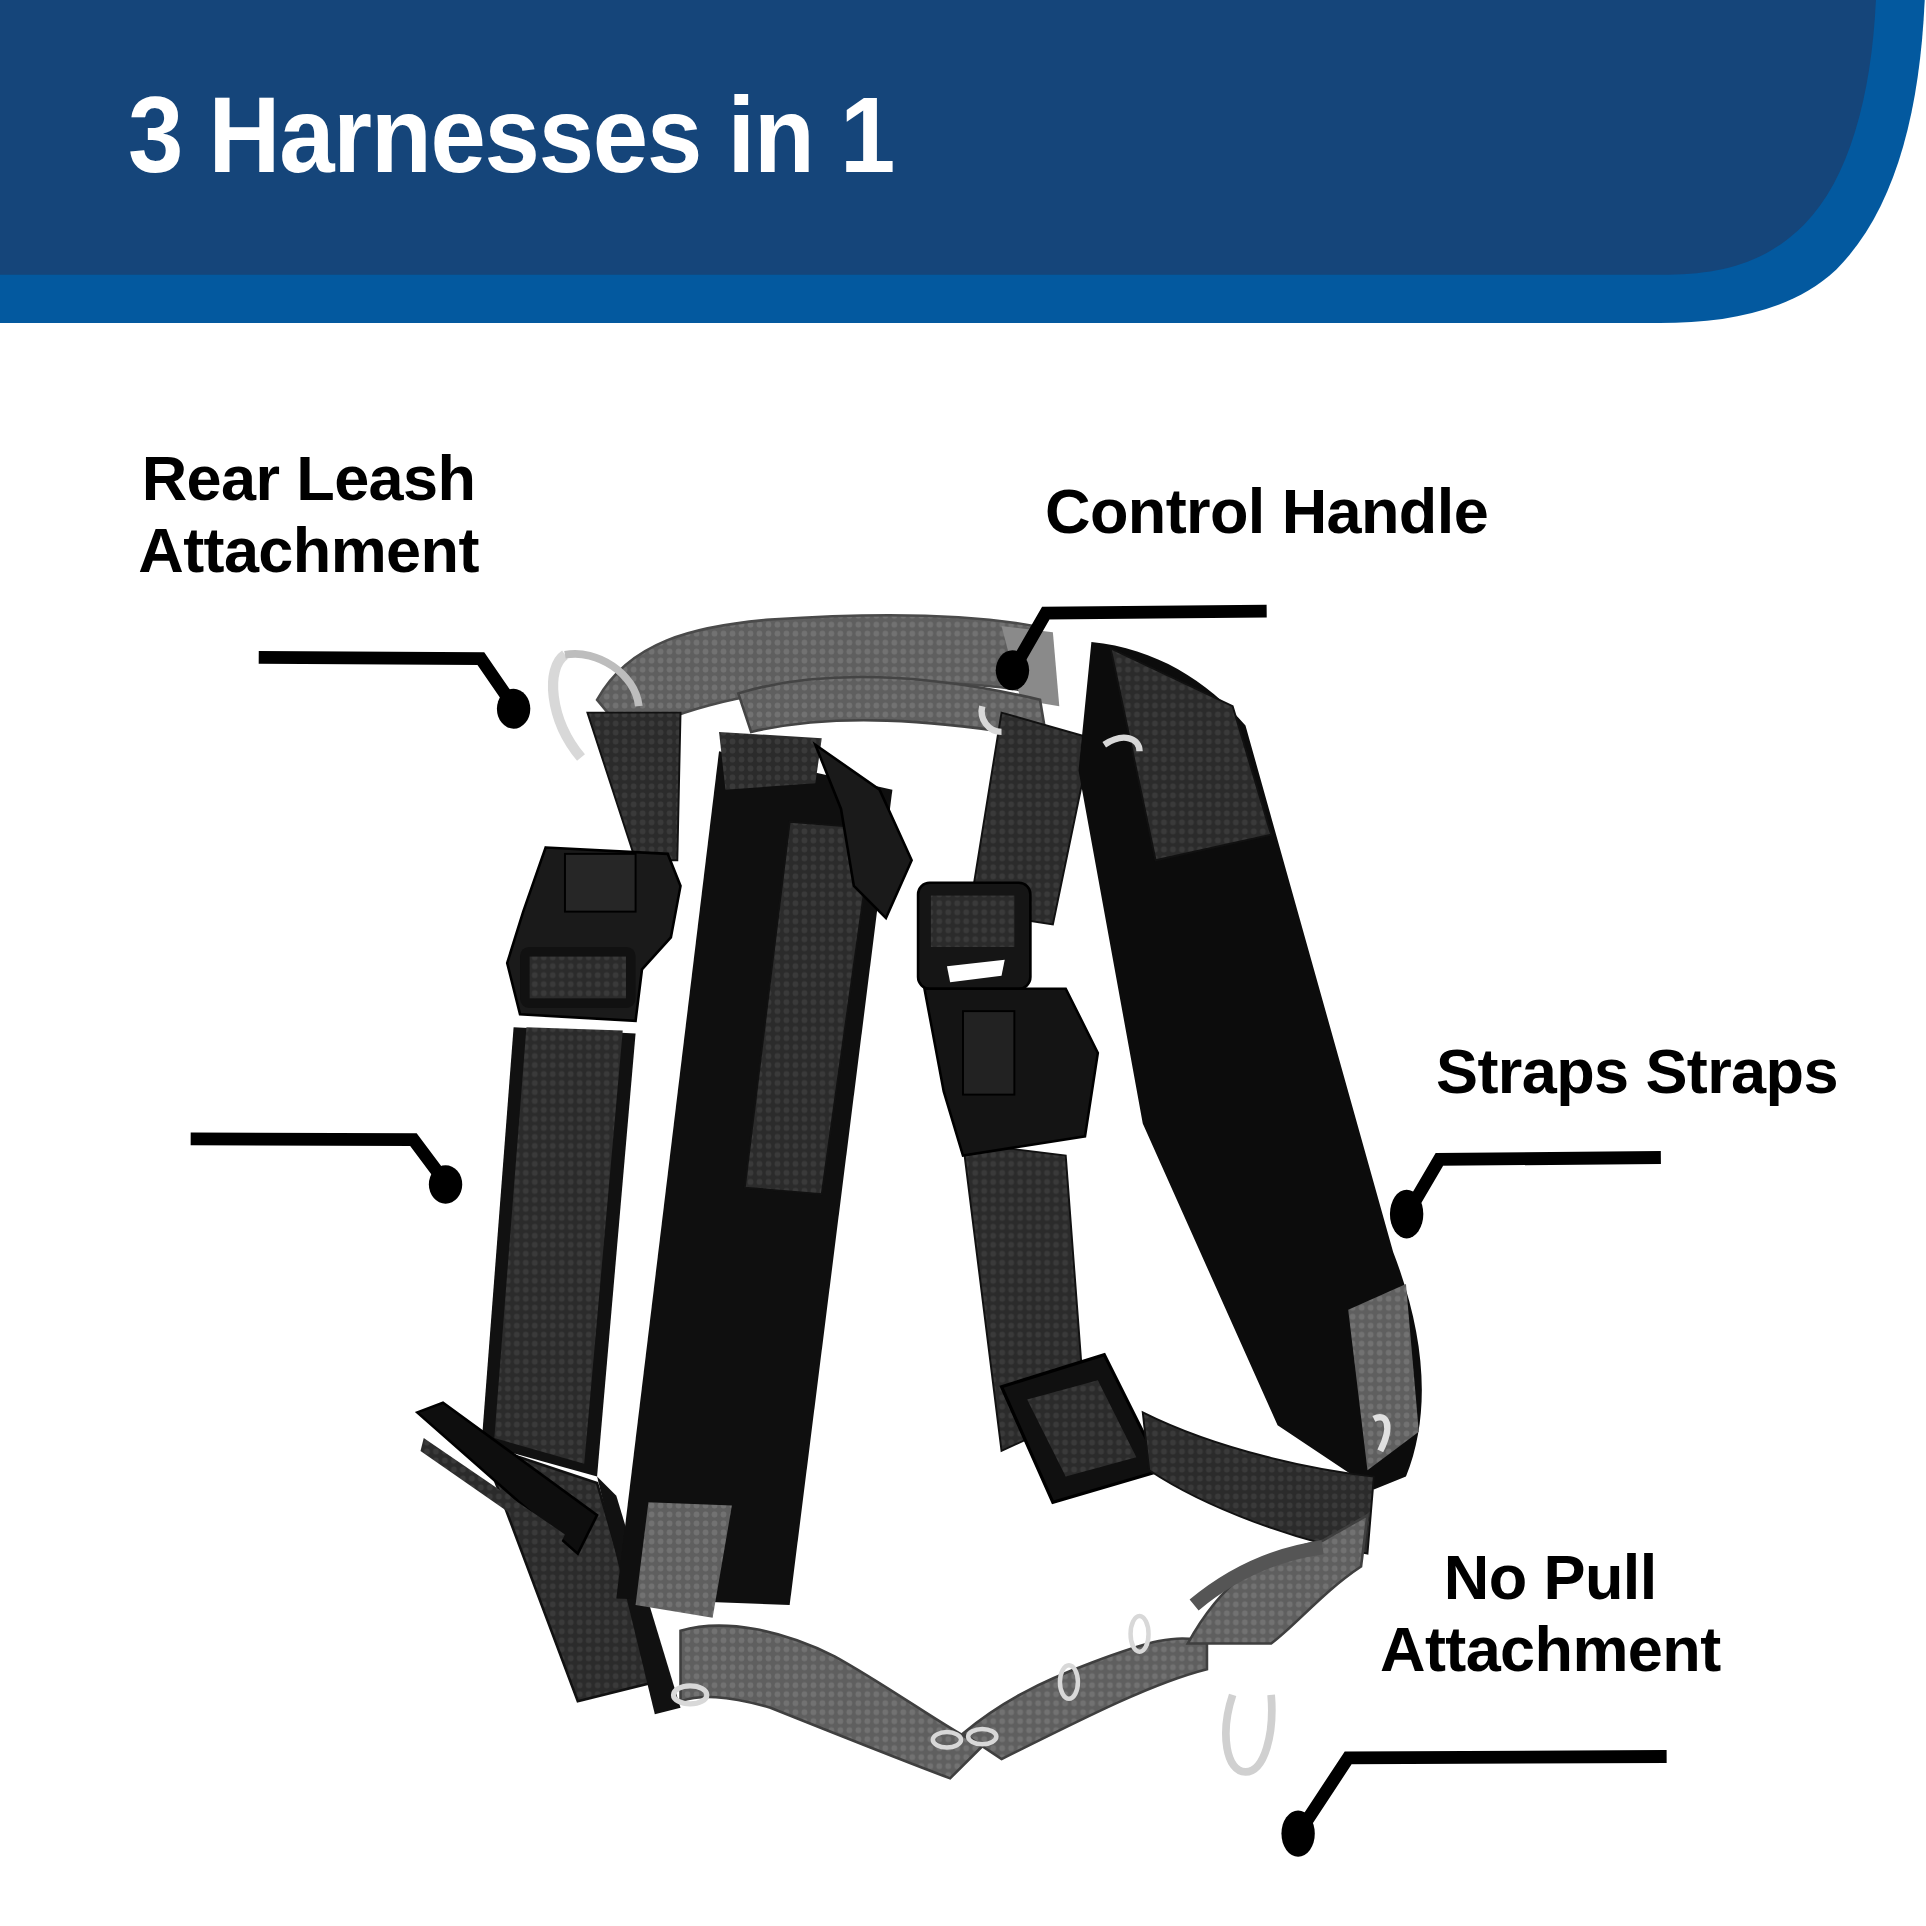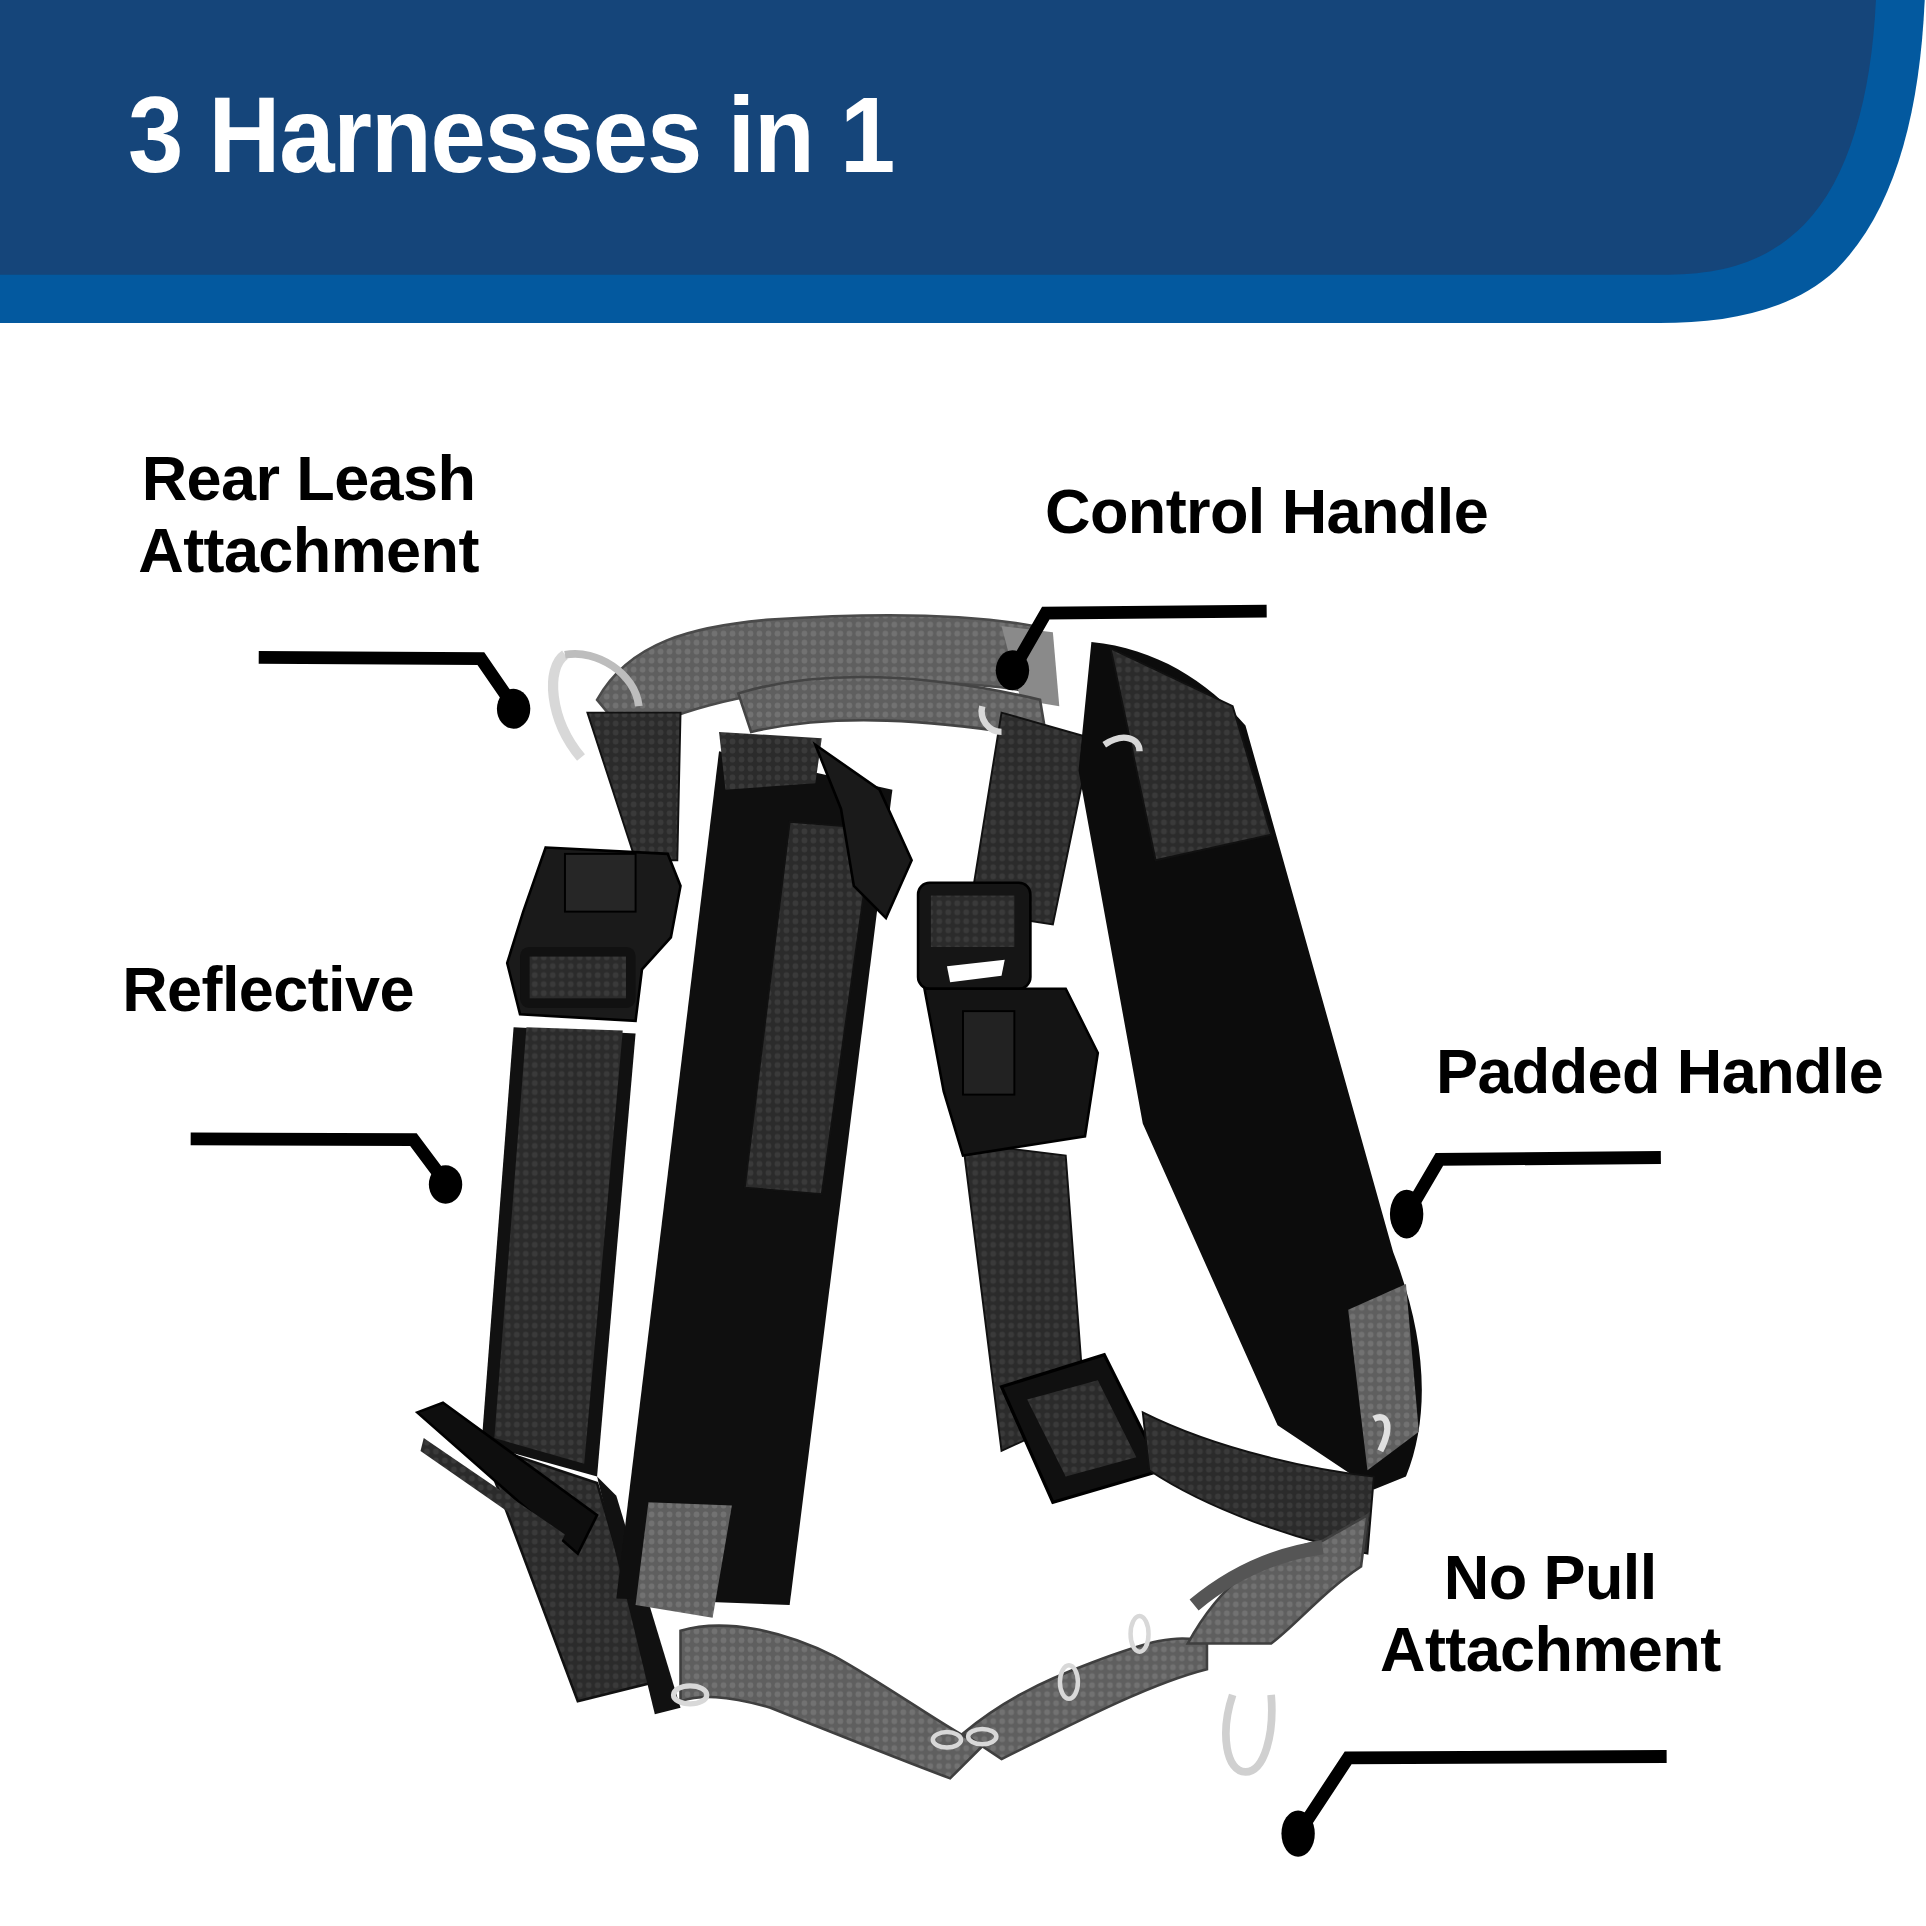--- a/index.html
+++ b/index.html
@@ -152,24 +152,23 @@
 <div class="callout-label right-align" style="left:135px; top:442px; width:347px;">
   <span>Rear Leash</span>
   <span>Attachment</span>
 </div>
 
 <div class="callout-label" style="left:1045px; top:475px;">
   <span>Control Handle</span>
 </div>
 
 <div class="callout-label right-align" style="left:122px; top:953px; width:292px;">
-  <span>Reflective</span>
 </div>
 
 <div class="callout-label" style="left:1436px; top:1035px;">
-  <span>Padded Handle</span>
+  <span>Straps Straps</span>
 </div>
 
 <div class="callout-label" style="left:1380px; top:1541px;text-align:center;">
   <span>No Pull</span>
   <span>Attachment</span>
 </div>
 
 
 </body></html>

